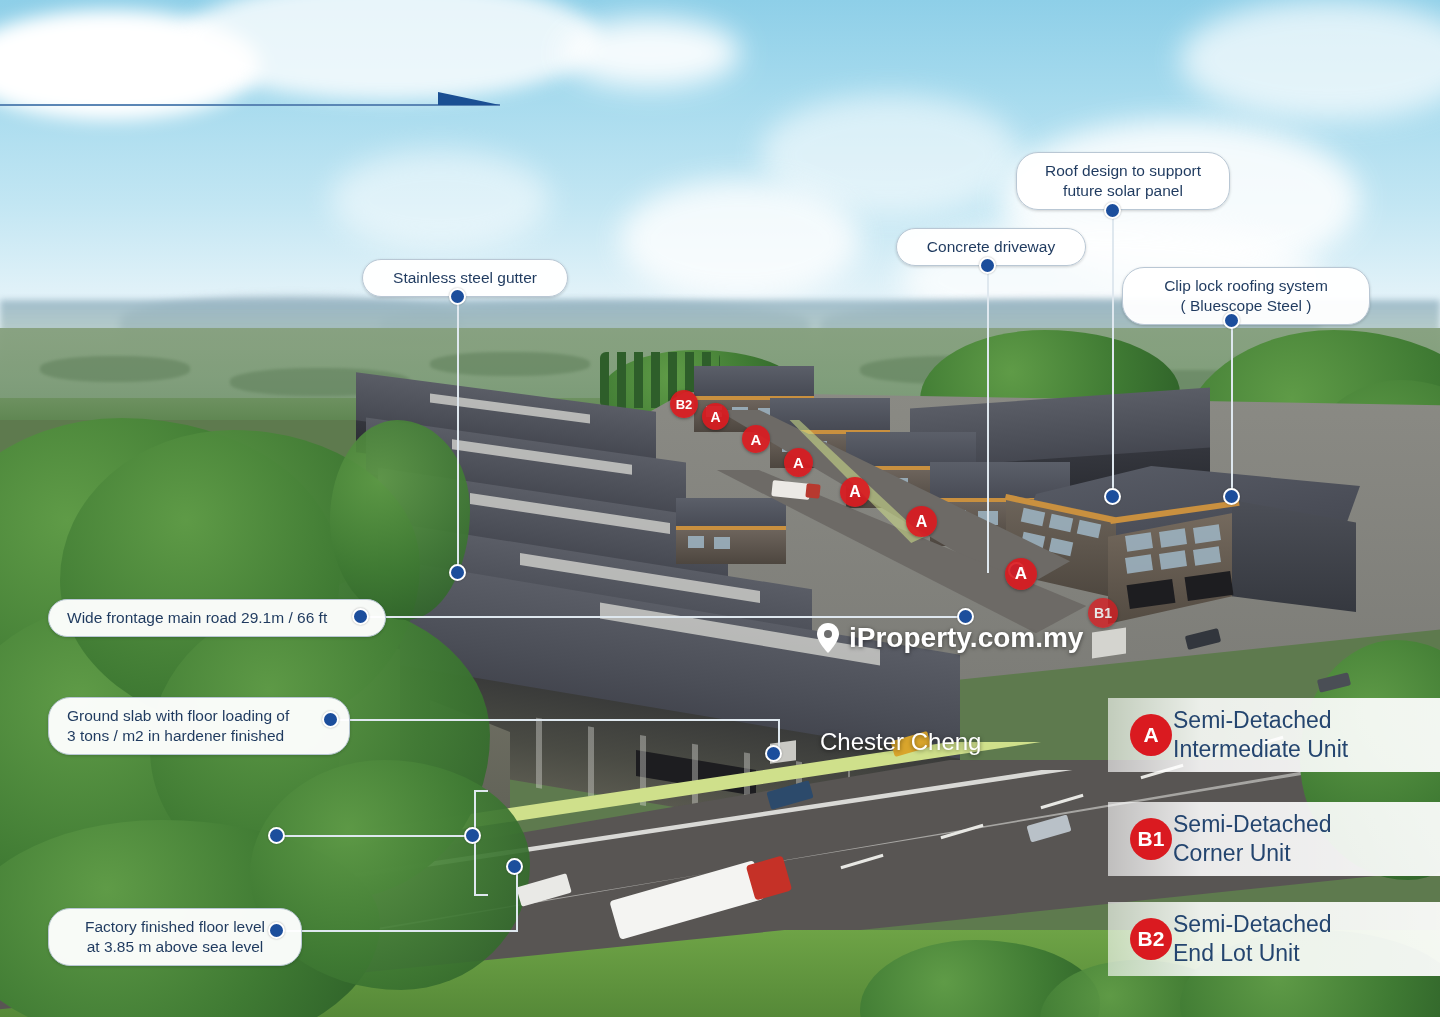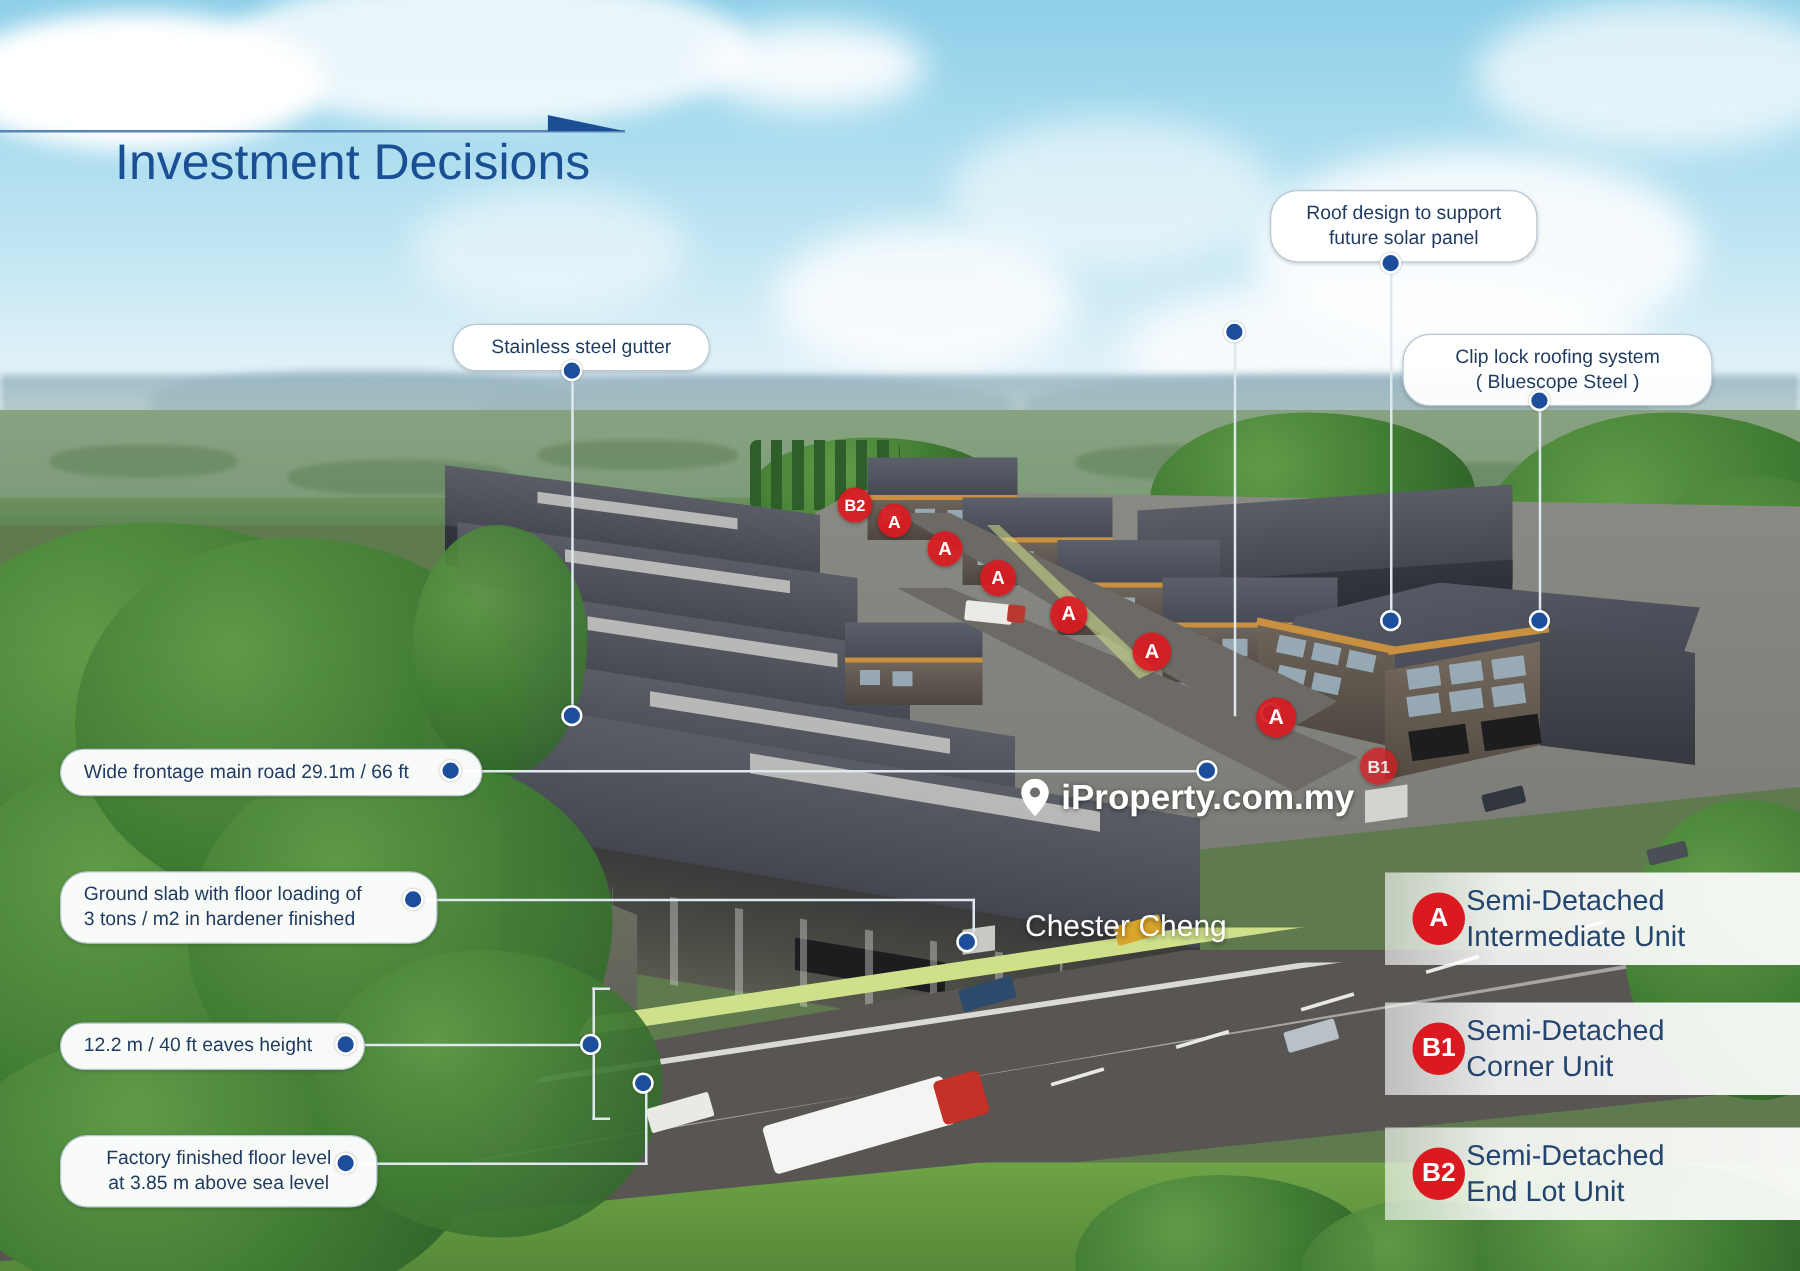--- a/index.html
+++ b/index.html
@@ -299,21 +299,20 @@
   <div class="veh" style="left:1318px;top:676px;width:32px;height:13px;background:#4a4e55;transform:rotate(-14deg);"></div>
 
   <div class="veh" style="left:772px;top:482px;width:38px;height:16px;background:#eceae6;transform:rotate(6deg);"></div>
   <div class="veh" style="left:806px;top:484px;width:14px;height:14px;background:#b8392f;transform:rotate(6deg);"></div>
 
   <div style="position:absolute;left:1092px;top:630px;width:34px;height:26px;background:#d4d4cf;transform:skewY(-8deg);"></div>
   <div style="position:absolute;left:770px;top:742px;width:26px;height:20px;background:#c9c9c4;transform:skewY(-8deg);"></div>
 
   <div class="logo-rule"></div>
   <div class="logo-wedge"></div>
-  <div class="logo-sub">Investment Decisions</div>
 
   <div class="leaderv" style="left:457px;top:296px;height:278px;"></div>
 
   <div class="leaderv" style="left:1112px;top:210px;height:288px;"></div>
 
   <div class="leaderv" style="left:987px;top:265px;height:308px;"></div>
 
   <div class="leaderv" style="left:1231px;top:320px;height:178px;"></div>
 
   <div class="leader" style="left:364px;top:616px;width:606px;height:2px;"></div>
@@ -329,34 +328,34 @@
   <div class="leader" style="left:280px;top:930px;width:238px;height:2px;"></div>
   <div class="leaderv" style="left:516px;top:866px;height:66px;"></div>
 
   <div class="bubble" style="left:362px;top:259px;width:168px;">Stainless steel gutter</div>
   <div class="dot" style="left:449px;top:288px;"></div>
 
   <div class="bubble" style="left:1016px;top:152px;width:176px;">Roof design to support
 future solar panel</div>
   <div class="dot" style="left:1104px;top:202px;"></div>
 
+  <div class="bubble" style="left:896px;top:228px;width:152px;">Concrete driveway</div>
   <div class="dot" style="left:979px;top:257px;"></div>
 
   <div class="bubble" style="left:1122px;top:267px;width:210px;">Clip lock roofing system
 ( Bluescope Steel )</div>
   <div class="dot" style="left:1223px;top:312px;"></div>
 
   <div class="bubble" style="left:48px;top:599px;width:300px;text-align:left;">Wide frontage main road 29.1m / 66 ft</div>
   <div class="dot" style="left:352px;top:608px;"></div>
 
   <div class="bubble" style="left:48px;top:697px;width:264px;text-align:left;">Ground slab with floor loading of
 3 tons / m2 in hardener finished</div>
   <div class="dot" style="left:322px;top:711px;"></div>
 
-  <div class="bubble" style="left:48px;top:818px;width:206px;text-align:left;">12.2 m / 40 ft eaves height</div>
   <div class="dot" style="left:268px;top:827px;"></div>
 
   <div class="bubble" style="left:48px;top:908px;width:216px;text-align:center;">Factory finished floor level
 at 3.85 m above sea level</div>
   <div class="dot" style="left:268px;top:922px;"></div>
 
   <div class="dot" style="left:765px;top:745px;"></div>
   <div class="dot" style="left:464px;top:827px;"></div>
   <div class="dot" style="left:506px;top:858px;"></div>
   <div class="dot" style="left:957px;top:608px;"></div>

